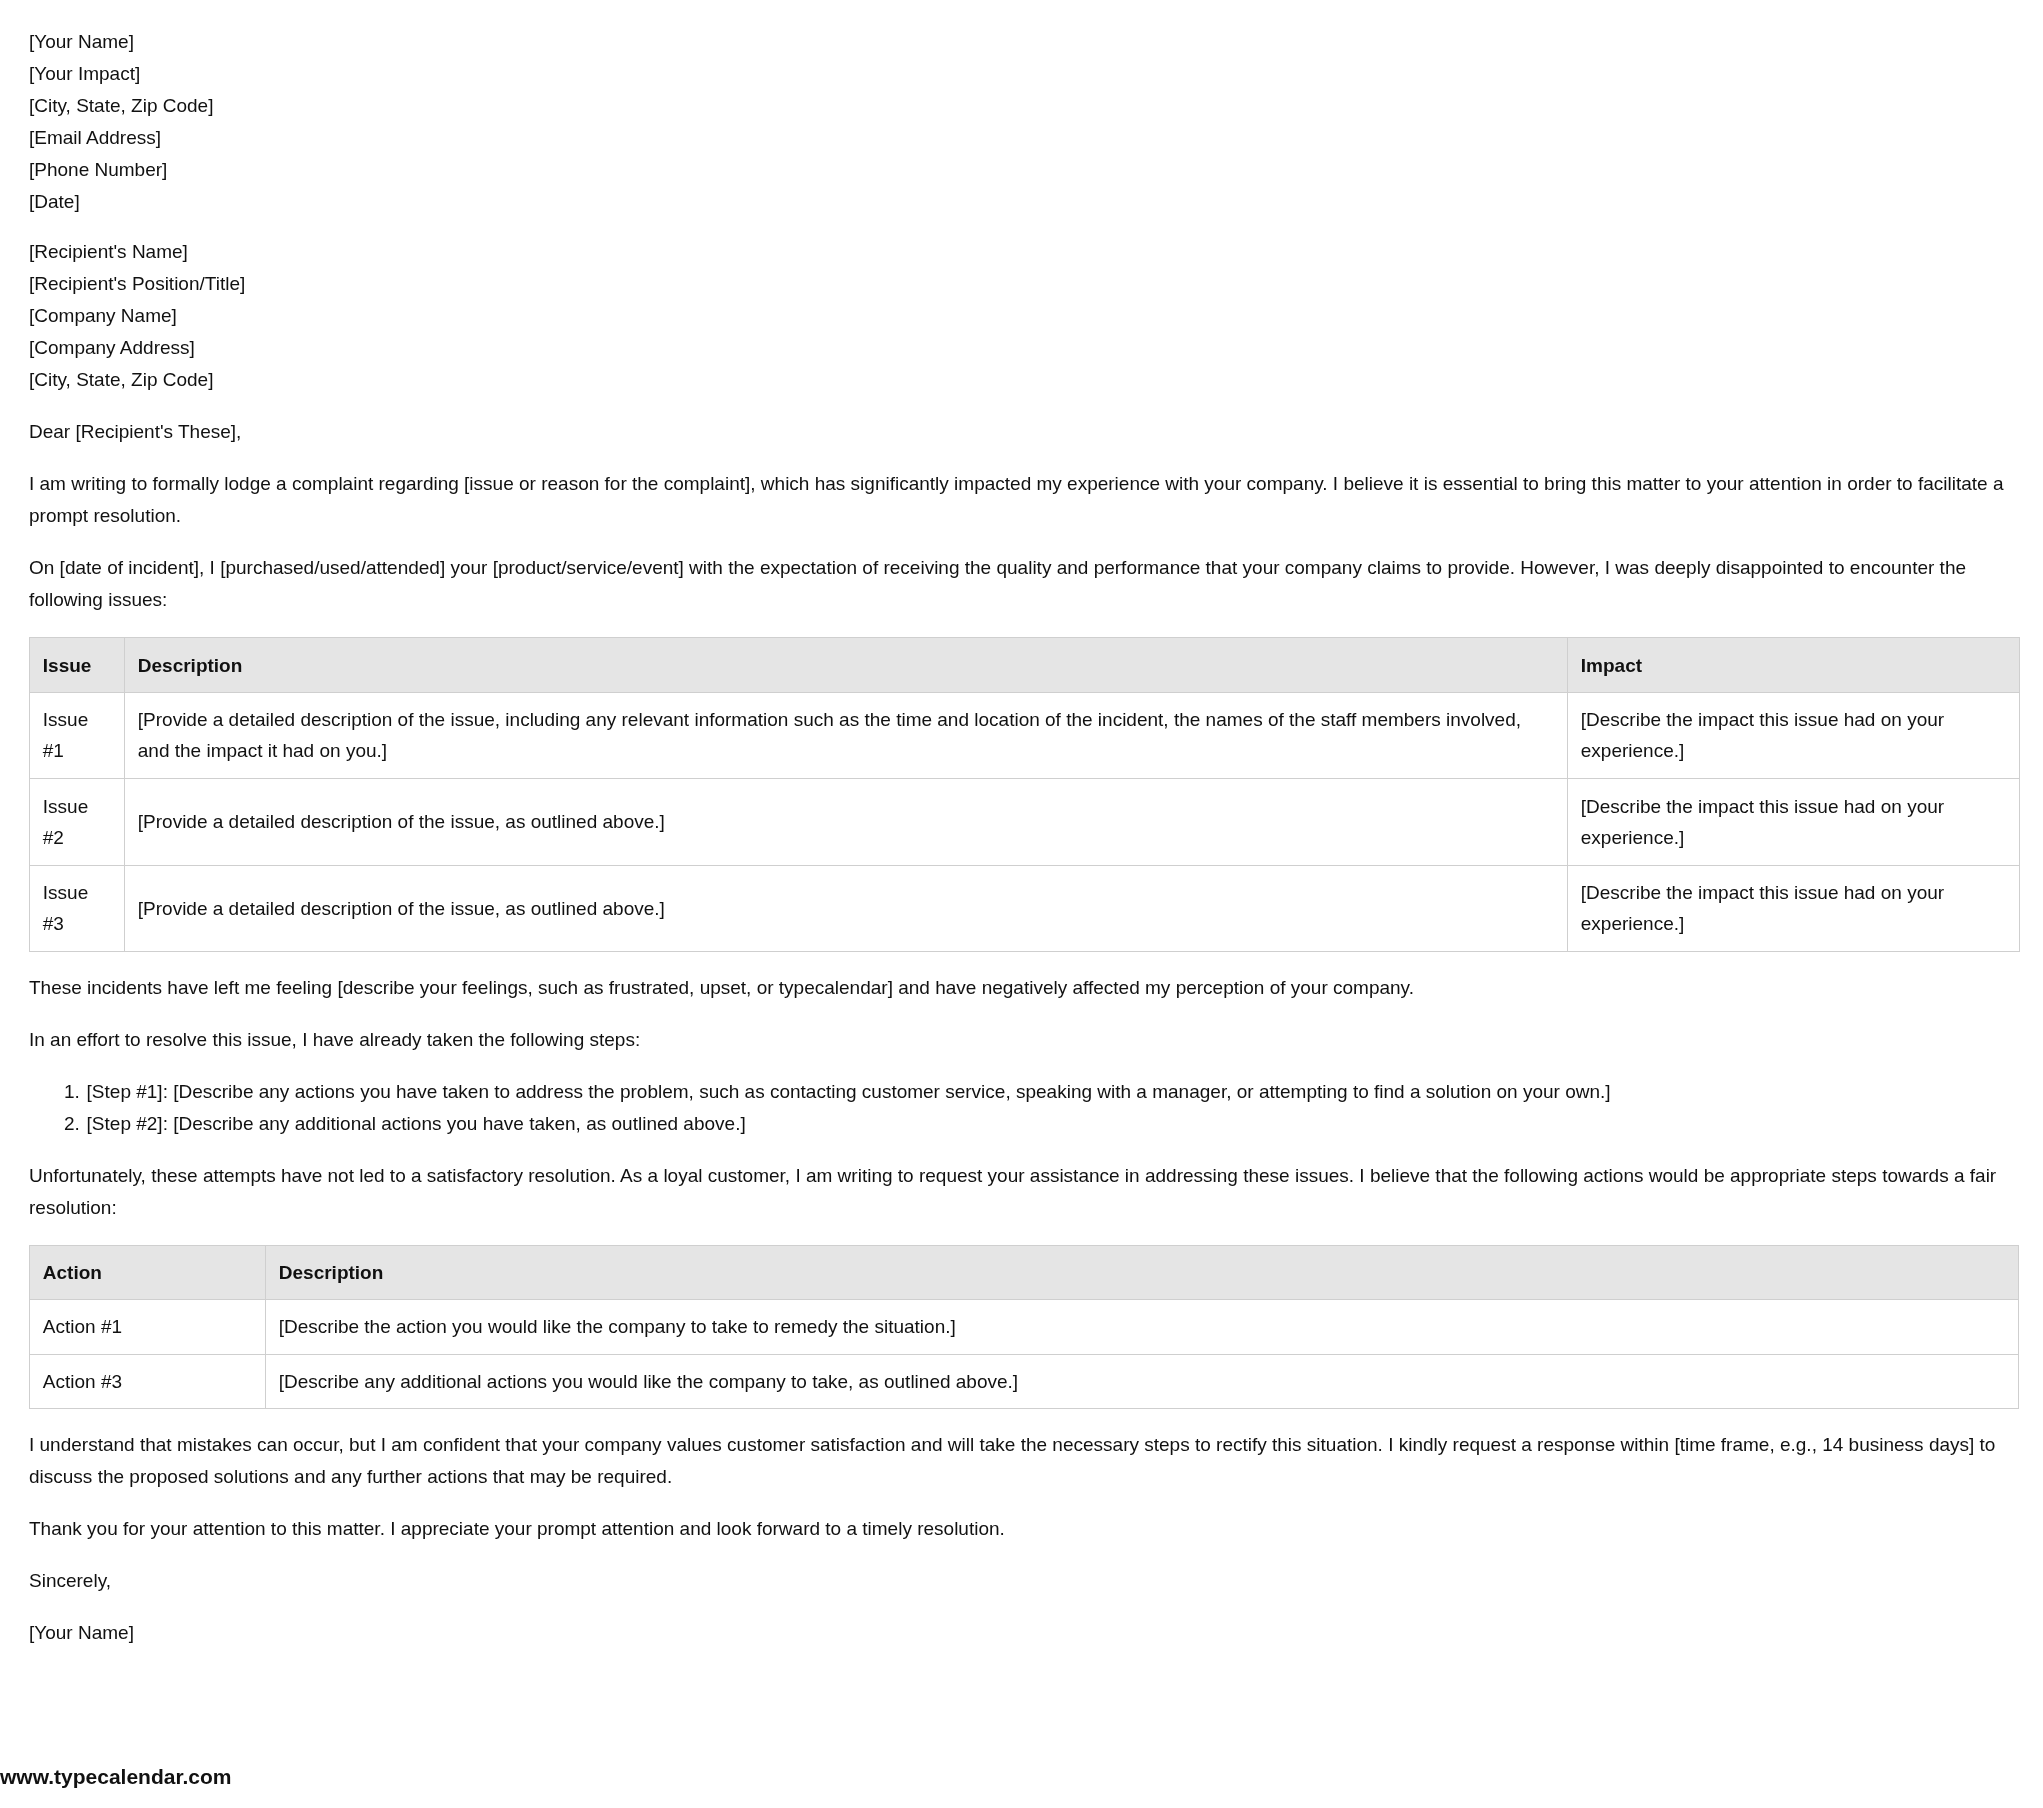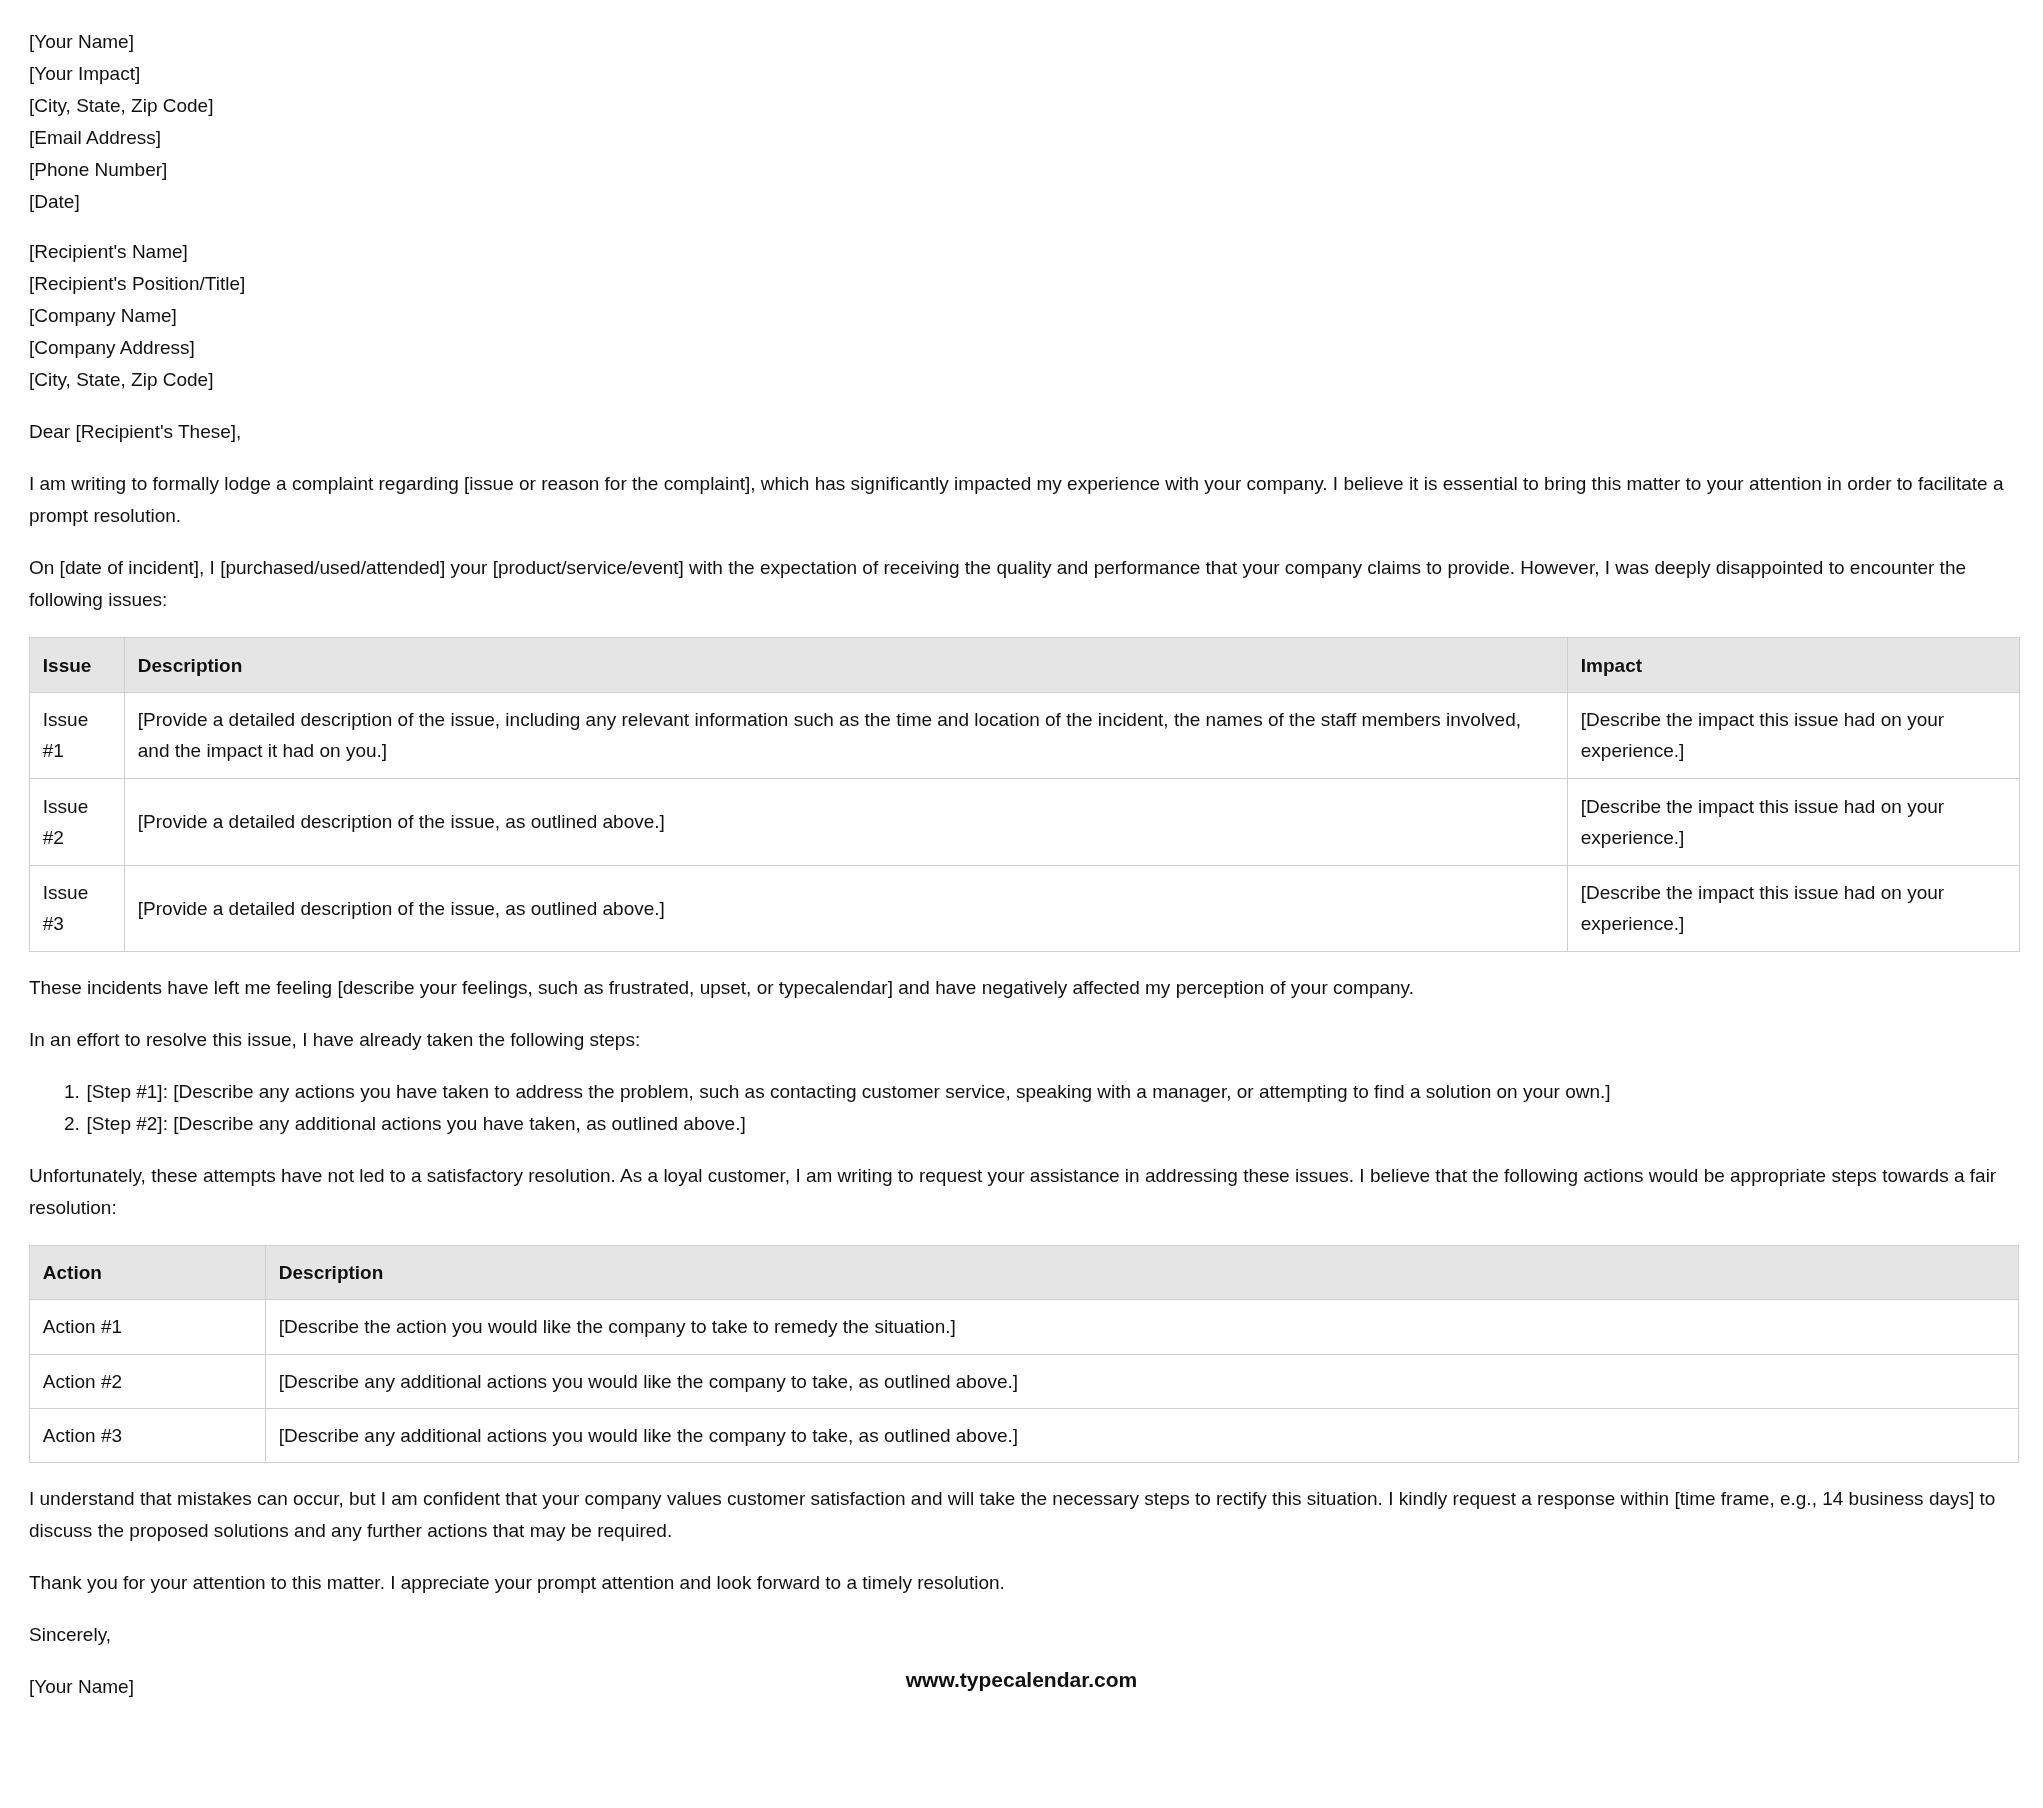--- a/index.html
+++ b/index.html
@@ -54,22 +54,22 @@
   table.actions td { height: 30px; }
   ol.steps {
     margin: 20px 0 0 0;
     padding-left: 56px;
   }
   ol.steps li { padding-left: 1.6px; }
   .footer {
     position: absolute;
     left: 0;
     width: 2043px;
-    top: 1664px;
-    text-align: center;
+    top: 1761px;
+    text-align: left;
     font-weight: bold;
     font-size: 21px;
     line-height: 32px;
     color: #111111;
   }
 </style>
 </head>
 <body>
 
 <div class="page">
@@ -147,24 +147,20 @@
         <th>Action</th>
         <th>Description</th>
       </tr>
     </thead>
     <tbody>
       <tr>
         <td>Action #1</td>
         <td>[Describe the action you would like the company to take to remedy the situation.]</td>
       </tr>
       <tr>
-        <td>Action #2</td>
-        <td>[Describe any additional actions you would like the company to take, as outlined above.]</td>
-      </tr>
-      <tr>
         <td>Action #3</td>
         <td>[Describe any additional actions you would like the company to take, as outlined above.]</td>
       </tr>
     </tbody>
   </table>
 
   <p class="para">I understand that mistakes can occur, but I am confident that your company values customer satisfaction and will take the necessary steps to rectify this situation. I kindly request a response within [time frame, e.g., 14 business days] to discuss the proposed solutions and any further actions that may be required.</p>
   <p class="para">Thank you for your attention to this matter. I appreciate your prompt attention and look forward to a timely resolution.</p>
   <p class="para">Sincerely,</p>
   <p class="para">[Your Name]</p>

